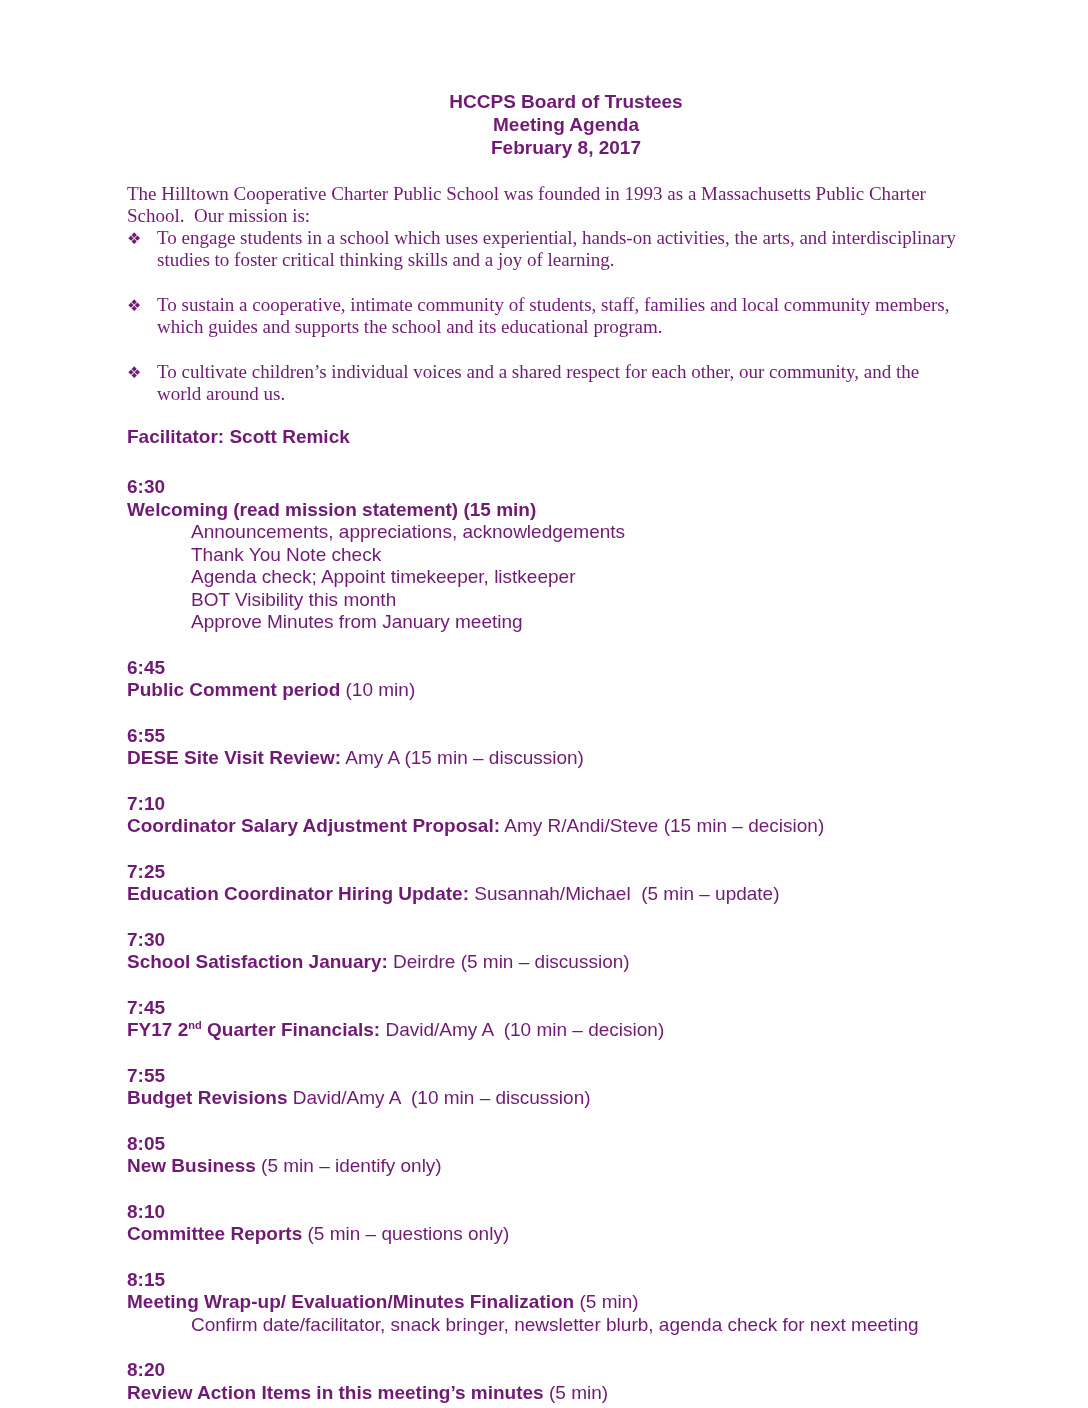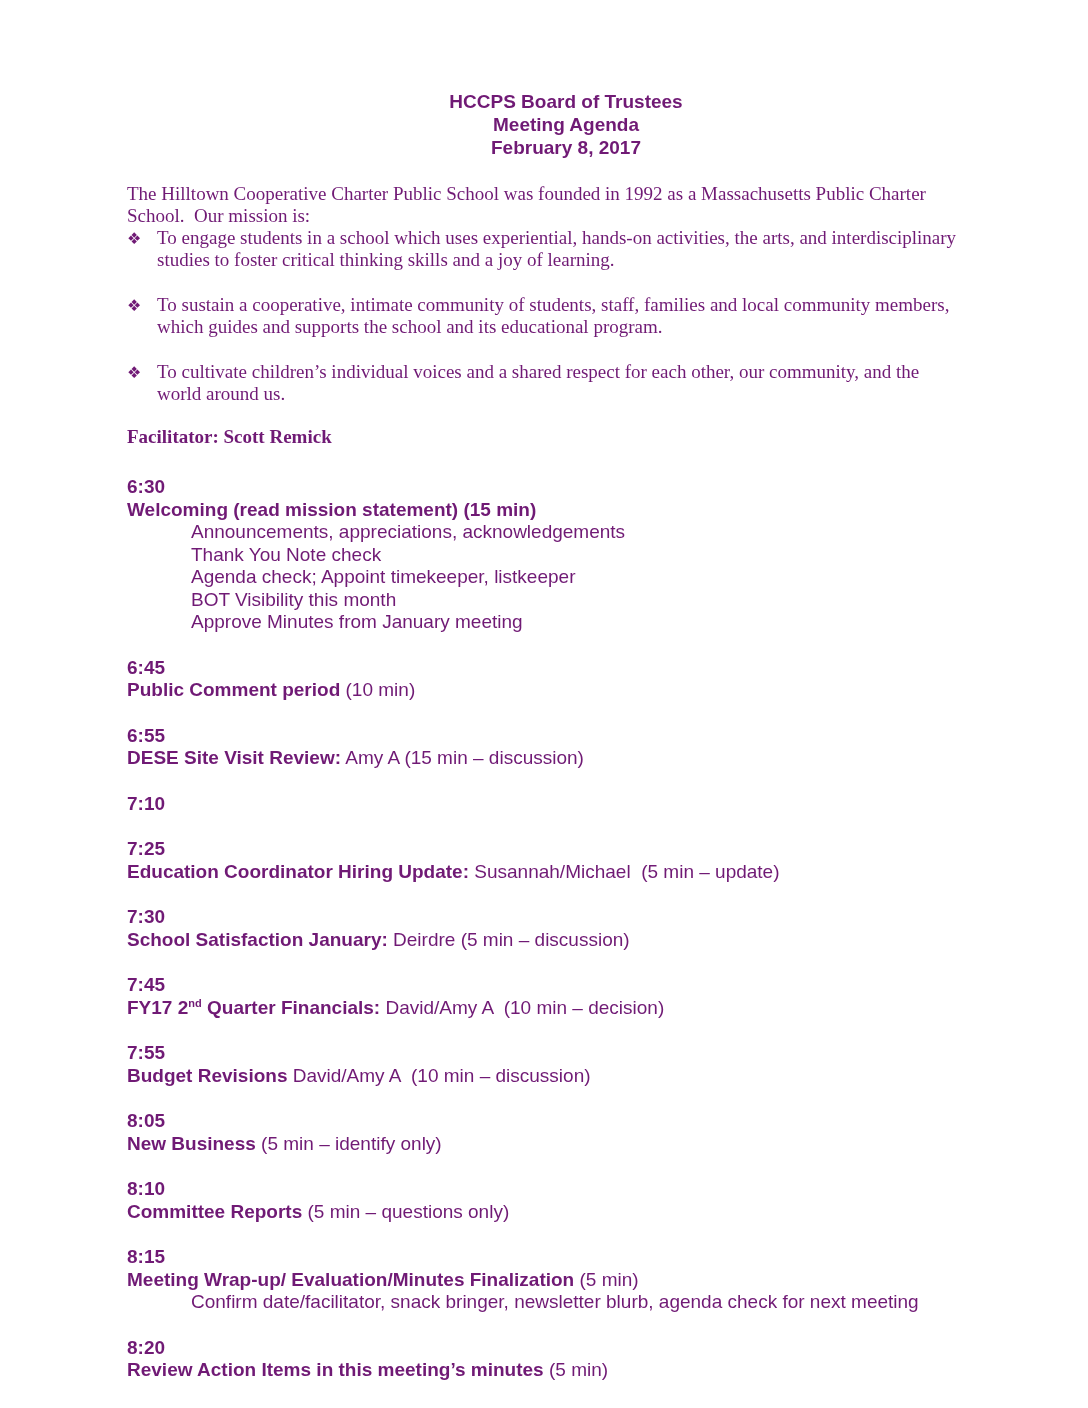--- a/index.html
+++ b/index.html
@@ -45,21 +45,21 @@
   .bullet-glyph {
     width: 30px;
     flex-shrink: 0;
     font-size: 16px;
     padding-top: 1px;
   }
   .bullet-text { white-space: pre-wrap; }
   
   .facilitator {
     margin-top: 21px;
-    font-family: Liberation Serif, serif;
+    font-family: Liberation Sans, sans-serif;
     font-weight: bold;
     font-size: 19px;
     line-height: 22px;
   }
   
   .agenda { margin-top: 28px; font-family: "Liberation Sans", sans-serif; }
   .agenda-item { margin-top: 23px; }
   .agenda-item:first-child { margin-top: 0; }
   .agenda-line {
     display: flex;
@@ -93,21 +93,21 @@
 
 <div class="page">
   <div class="content">
 
     <div class="doc-header">
       <div>HCCPS Board of Trustees</div>
       <div>Meeting Agenda</div>
       <div>February 8, 2017</div>
     </div>
 
-    <div class="intro">The Hilltown Cooperative Charter Public School was founded in 1992 as a Massachusetts Public Charter
+    <div class="intro">The Hilltown Cooperative Charter Public School was founded in 1993 as a Massachusetts Public Charter
 School.  Our mission is:</div>
 
     <div id="mission-bullets">
   <div class="bullet-row">
     <span class="bullet-glyph">❖</span>
     <span class="bullet-text">To engage students in a school which uses experiential, hands-on activities, the arts, and interdisciplinary
 studies to foster critical thinking skills and a joy of learning.</span>
   </div>
 
   <div class="bullet-row">
@@ -152,20 +152,21 @@
     <div class="agenda-line">
       <span class="agenda-time">6:55</span>
       <span class="agenda-text"><span class="b">DESE Site Visit Review:</span><span> Amy A (15 min – discussion)</span></span>
     </div>
 
   </div>
 
   <div class="agenda-item">
     <div class="agenda-line">
       <span class="agenda-time">7:10</span>
+      <span class="agenda-text"><span class="b">Coordinator Salary Adjustment Proposal:</span><span> Amy R/Andi/Steve (15 min – decision)</span></span>
     </div>
 
   </div>
 
   <div class="agenda-item">
     <div class="agenda-line">
       <span class="agenda-time">7:25</span>
       <span class="agenda-text"><span class="b">Education Coordinator Hiring Update:</span><span> Susannah/Michael  (5 min – update)</span></span>
     </div>
 

